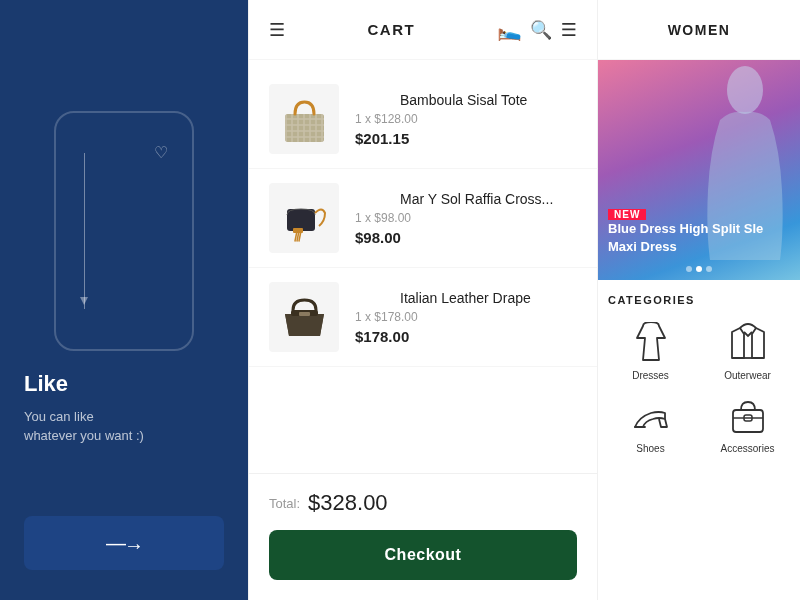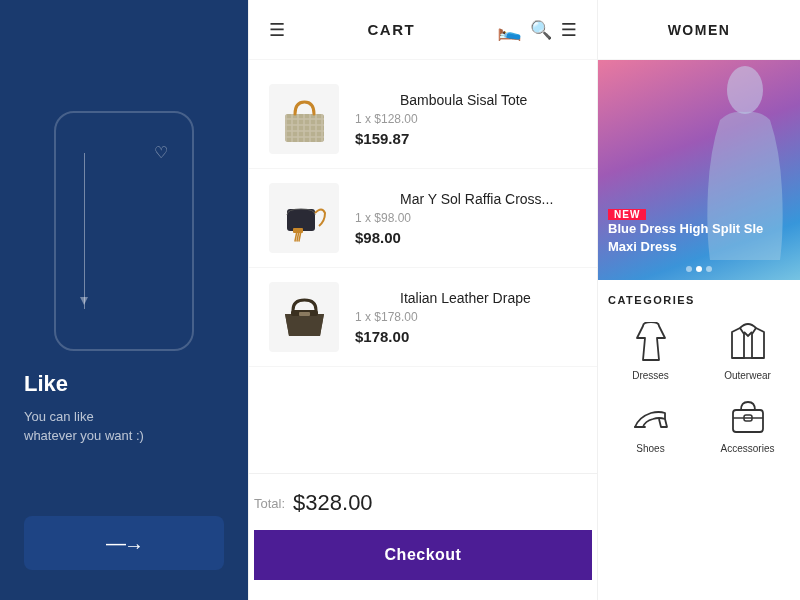--- a/index.html
+++ b/index.html
@@ -165,45 +165,45 @@
       font-size: 12px;
       color: #999;
       margin-bottom: 4px;
     }
     .item-price {
       font-size: 15px;
       font-weight: 600;
       color: #222;
     }
     .cart-footer {
-      padding: 16px 5px 20px;
+      padding: 16px 20px 20px;
       border-top: 1px solid #f0f0f0;
     }
     .total-row {
       display: flex;
       align-items: center;
       margin-bottom: 14px;
     }
     .total-label {
       font-size: 13px;
       color: #999;
       margin-right: 8px;
     }
     .total-amount {
       font-size: 22px;
       font-weight: 400;
       color: #222;
     }
     .checkout-btn {
       width: 100%;
       height: 50px;
-      background: #4c1d95;
+      background: #14532d;
       color: white;
       border: none;
-      border-radius: 0;
+      border-radius: 8px;
       font-size: 16px;
       font-weight: 600;
       letter-spacing: 0.5px;
       cursor: pointer;
     }
 
     
     .right-panel {
       width: 202px;
       height: 600px;
@@ -350,21 +350,21 @@
               <rect width="6" height="6" fill="#b8b090"></rect>
               <line x1="0" y1="3" x2="6" y2="3" stroke="#c8c0a8" stroke-width="1.5"></line>
               <line x1="3" y1="0" x2="3" y2="6" stroke="#c8c0a8" stroke-width="1.5"></line>
             </pattern>
           </defs>
         </svg>
       </div>
       <div class="item-details">
         <div class="item-name">Bamboula Sisal Tote</div>
         <div class="item-qty-price">1 x $128.00</div>
-        <div class="item-price">$159.87</div>
+        <div class="item-price">$201.15</div>
       </div>
     </div>
 
     <div class="cart-item">
       <div class="item-image">
         <svg viewBox="0 0 55 55" fill="none" xmlns="http://www.w3.org/2000/svg">
 
           <rect x="10" y="18" width="28" height="22" rx="3" fill="#2a2a35"></rect>
           <path d="M10 24 Q10 18 24 18 Q38 18 38 24" stroke="#555" stroke-width="1" fill="none"></path>
 

